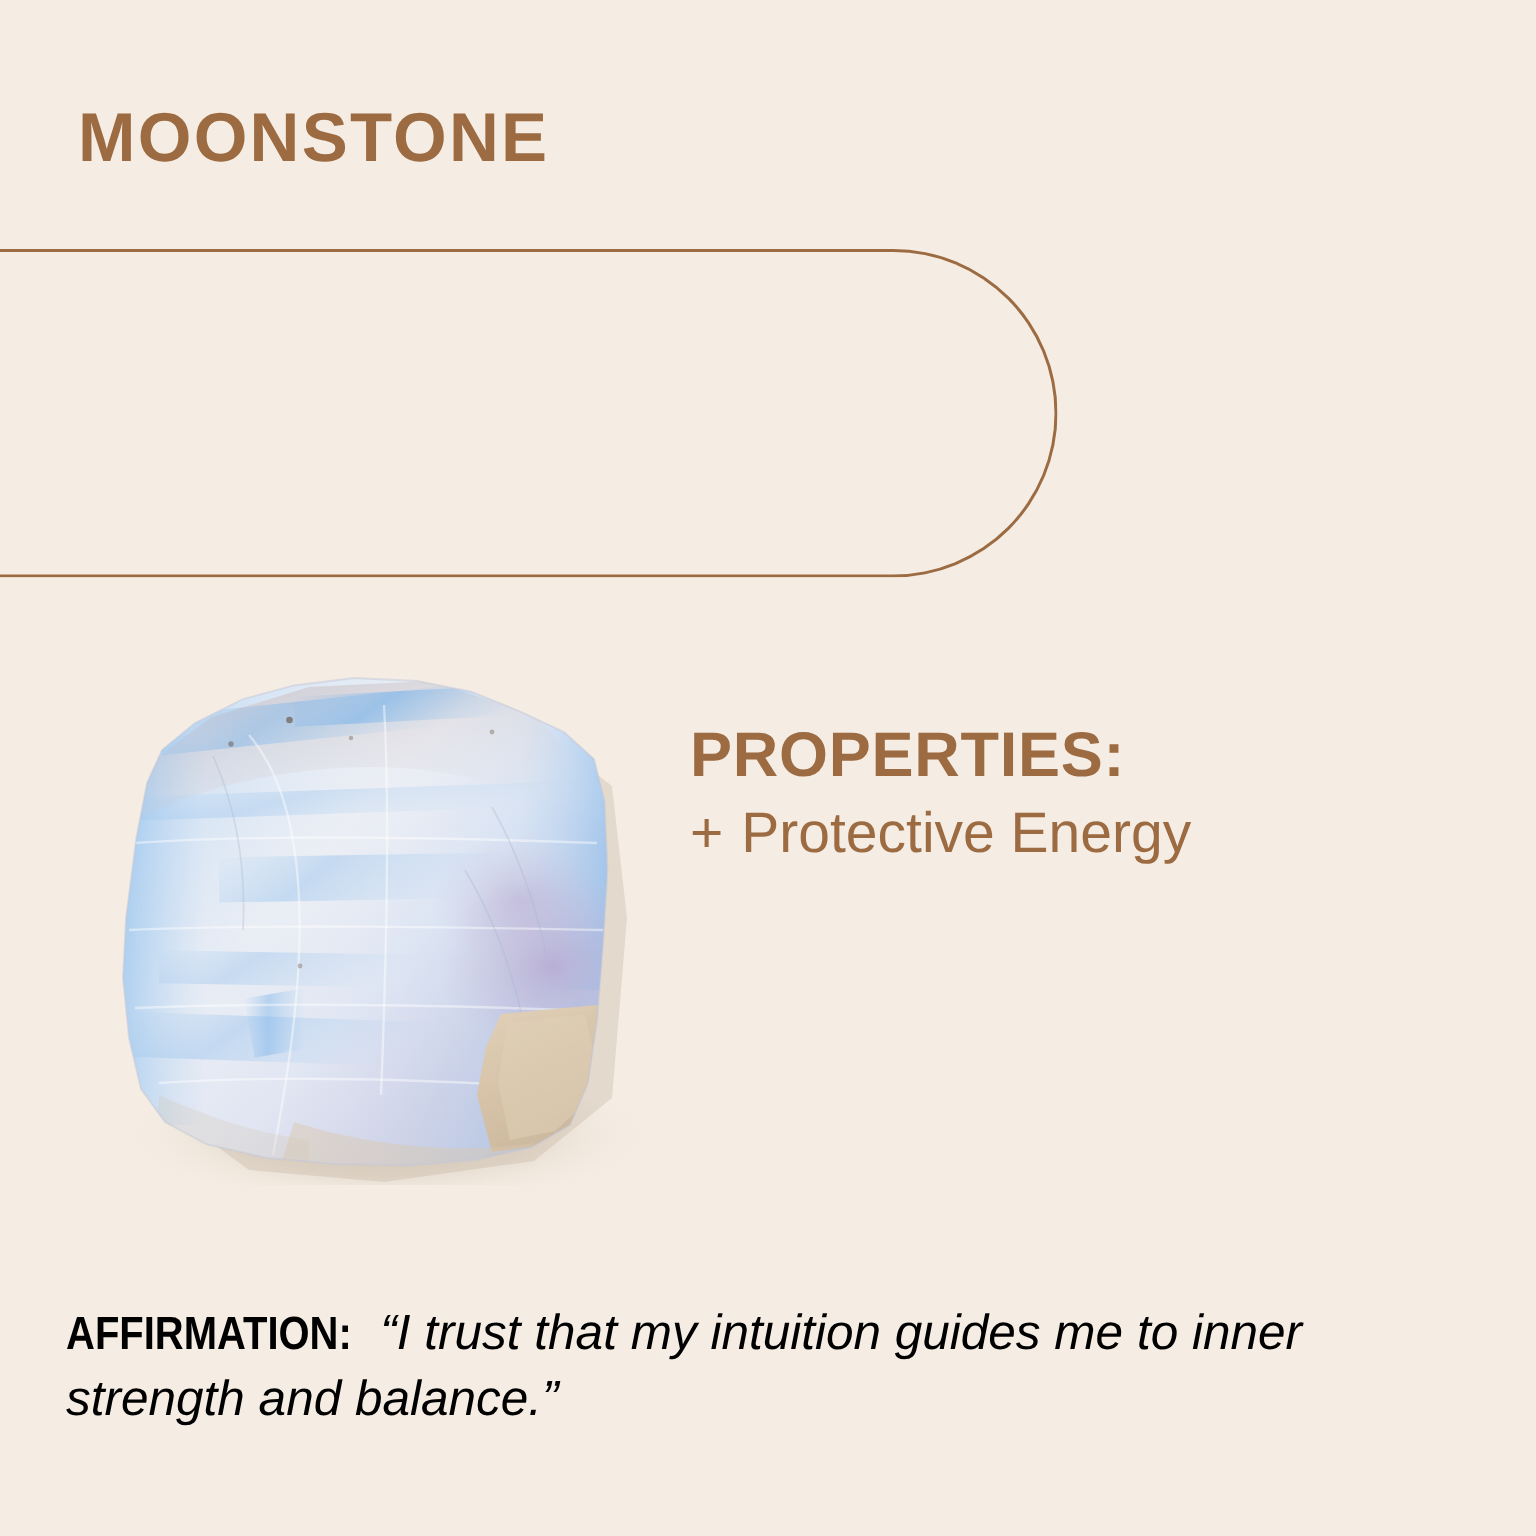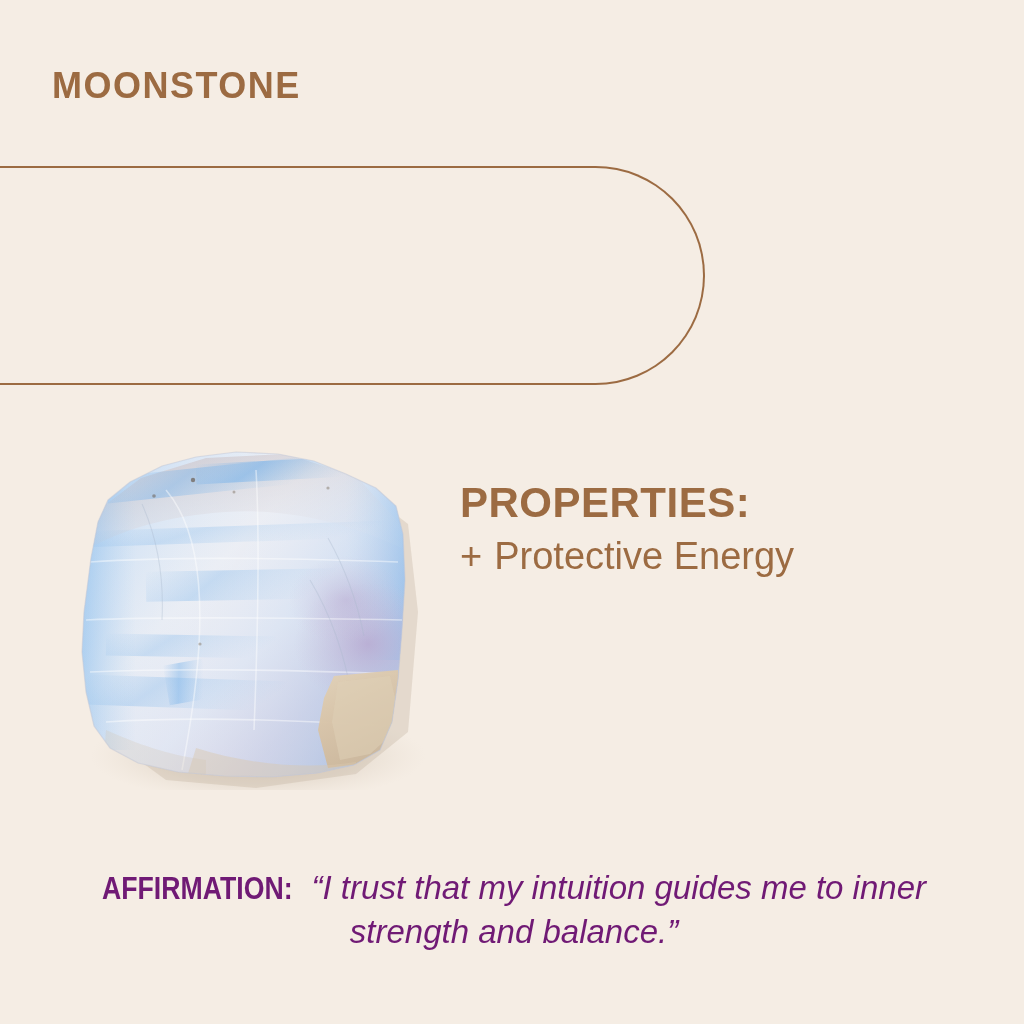--- a/index.html
+++ b/index.html
@@ -18,21 +18,21 @@
     background:#F5EDE4;
   }
 
   
   .eyebrow{
     position:absolute;
     left:52px;
     top:68px;
     font-family:"Liberation Sans", sans-serif;
     font-weight:700;
-    font-size:36px;
+    font-size:46px;
     letter-spacing:1.5px;
     color:#9C6B42;
     line-height:1;
     white-space:nowrap;
   }
 
   
   .pill{
     position:absolute;
     left:-60px;
@@ -96,22 +96,21 @@
     white-space:nowrap;
   }
   .prop-item .plus{display:inline-block;margin-right:12px;}
 
   
   .affirmation{
     position:absolute;
     left:44px;
     top:866px;
     width:940px;
-    text-align:center;
-    color:#701a75;
+    color:#000000;
     font-size:32px;
     line-height:1.32;
   }
   .aff-label{
     font-family:"Liberation Sans", sans-serif;
     font-weight:700;
     font-size:31px;
     letter-spacing:0px;
     font-stretch:condensed;
     transform:scaleX(0.86);

